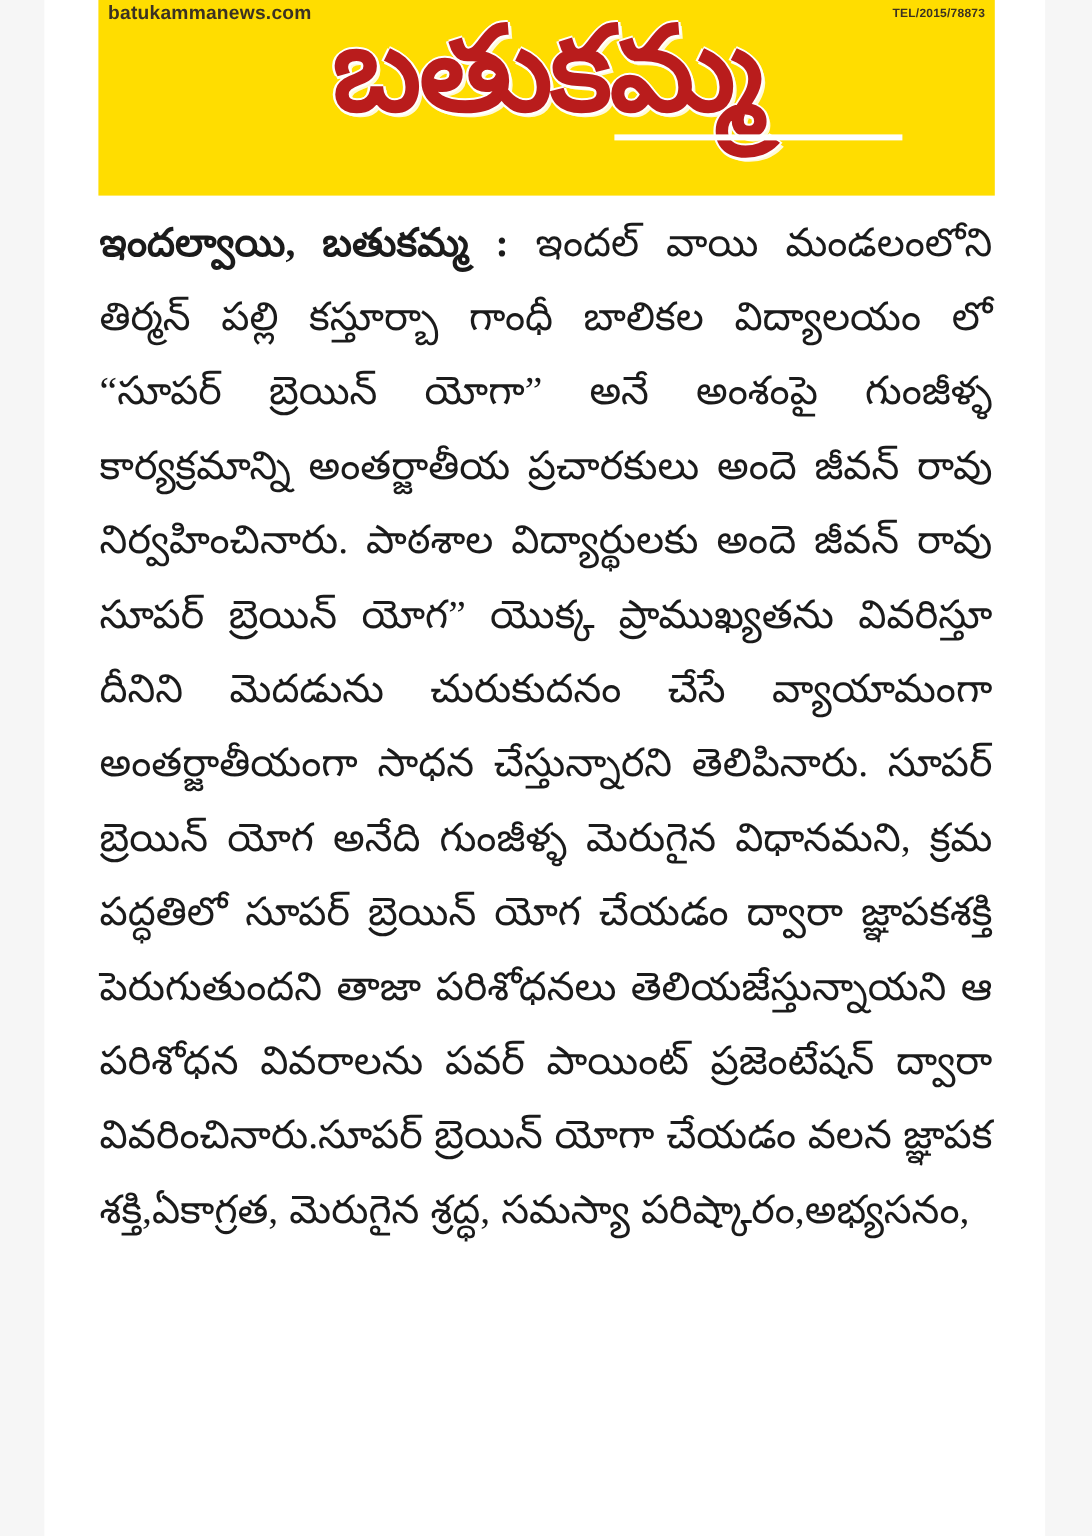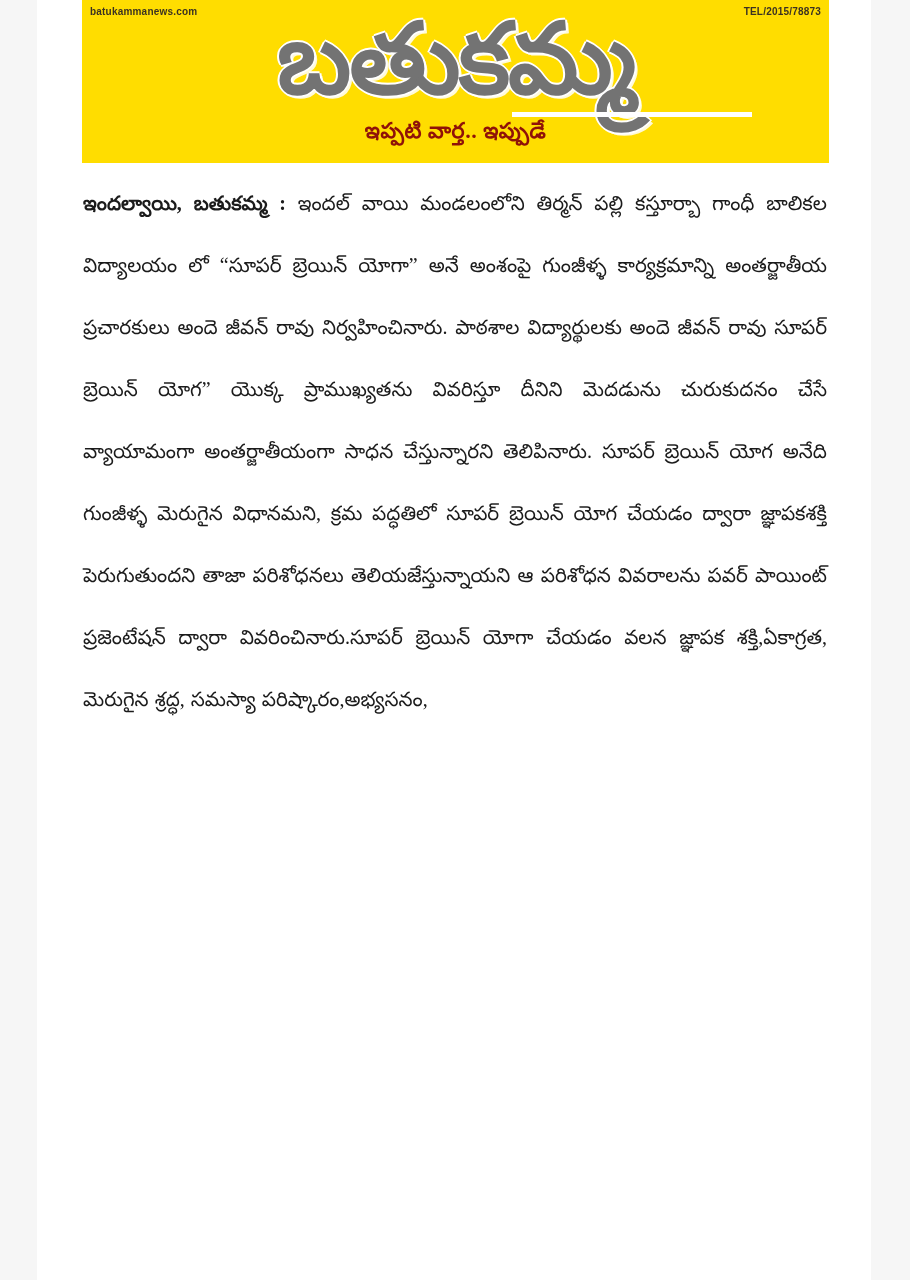--- a/index.html
+++ b/index.html
@@ -47,21 +47,21 @@
     left: 0;
     right: 0;
     height: 20px;
     display: flex;
     align-items: center;
     justify-content: space-between;
     padding: 3px 8px 0 8px;
     box-sizing: border-box;
   }
   .masthead-site {
-    font-size: 10px;
+    font-size: 16px;
     font-weight: 700;
     color: #3b3222;
     letter-spacing: 0.2px;
     font-family: "Liberation Sans", sans-serif;
     text-align: center;
   }
   .masthead-reg {
     font-size: 10px;
     font-weight: 700;
     color: #3b3222;
@@ -72,21 +72,21 @@
   .masthead-logo {
     position: absolute;
     top: 10px;
     left: 0;
     right: 0;
     text-align: center;
     font-family: "Liberation Serif", "DejaVu Serif", serif;
     font-weight: 700;
     font-size: 99px;
     line-height: 1.02;
-    color: #737373;
+    color: #b91c1c;
     letter-spacing: -2px;
     text-shadow:
        2px 0 0 #ffffff,
       -2px 0 0 #ffffff,
        0 2px 0 #ffffff,
        0 -2px 0 #ffffff,
        3px 3px 0 rgba(255,255,255,0.85);
     white-space: nowrap;
   }
   .masthead-tagline {
@@ -115,21 +115,21 @@
   
   .article {
     position: absolute;
     left: 46px;      
     top: 172px;
     width: 744px;    
   }
   .article-paragraph {
     margin: 0;
     font-family: "Liberation Serif", "DejaVu Sans", sans-serif;
-    font-size: 20px;
+    font-size: 33px;
     line-height: 62px;
     color: #1b1b1b;
     text-align: justify;
     text-justify: inter-word;
     word-spacing: 1px;
   }
   .dateline {
     font-weight: 700;
   }
 </style>
@@ -143,21 +143,20 @@
 
       <div class="masthead-topbar">
         <span class="masthead-site">batukammanews.com</span>
         <span class="masthead-reg">TEL/2015/78873</span>
       </div>
 
       <div class="masthead-logo">బతుకమ్మ</div>
 
       <div class="masthead-rule"></div>
 
-      <div class="masthead-tagline">ఇప్పటి వార్త.. ఇప్పుడే</div>
     </div>
 
     <div class="article">
       <p class="article-paragraph"><span class="dateline">ఇందల్వాయి, బతుకమ్మ : </span><span>ఇందల్ వాయి మండలంలోని తిర్మన్ పల్లి కస్తూర్బా గాంధీ బాలికల విద్యాలయం లో  “సూపర్ బ్రెయిన్ యోగా” అనే అంశంపై గుంజీళ్ళ కార్యక్రమాన్ని అంతర్జాతీయ ప్రచారకులు అందె జీవన్ రావు నిర్వహించినారు. పాఠశాల విద్యార్థులకు అందె జీవన్ రావు సూపర్ బ్రెయిన్ యోగ” యొక్క ప్రాముఖ్యతను వివరిస్తూ దీనిని మెదడును చురుకుదనం చేసే వ్యాయామంగా అంతర్జాతీయంగా సాధన చేస్తున్నారని తెలిపినారు. సూపర్ బ్రెయిన్ యోగ అనేది గుంజీళ్ళ మెరుగైన విధానమని, క్రమ పద్ధతిలో సూపర్ బ్రెయిన్ యోగ చేయడం ద్వారా జ్ఞాపకశక్తి పెరుగుతుందని తాజా పరిశోధనలు తెలియజేస్తున్నాయని ఆ పరిశోధన వివరాలను పవర్ పాయింట్ ప్రజెంటేషన్ ద్వారా వివరించినారు.సూపర్ బ్రెయిన్ యోగా చేయడం వలన జ్ఞాపక శక్తి,ఏకాగ్రత, మెరుగైన శ్రద్ధ, సమస్యా పరిష్కారం,అభ్యసనం,</span></p>
     </div>
 
   </div>
 </div>
 
 </body></html>

